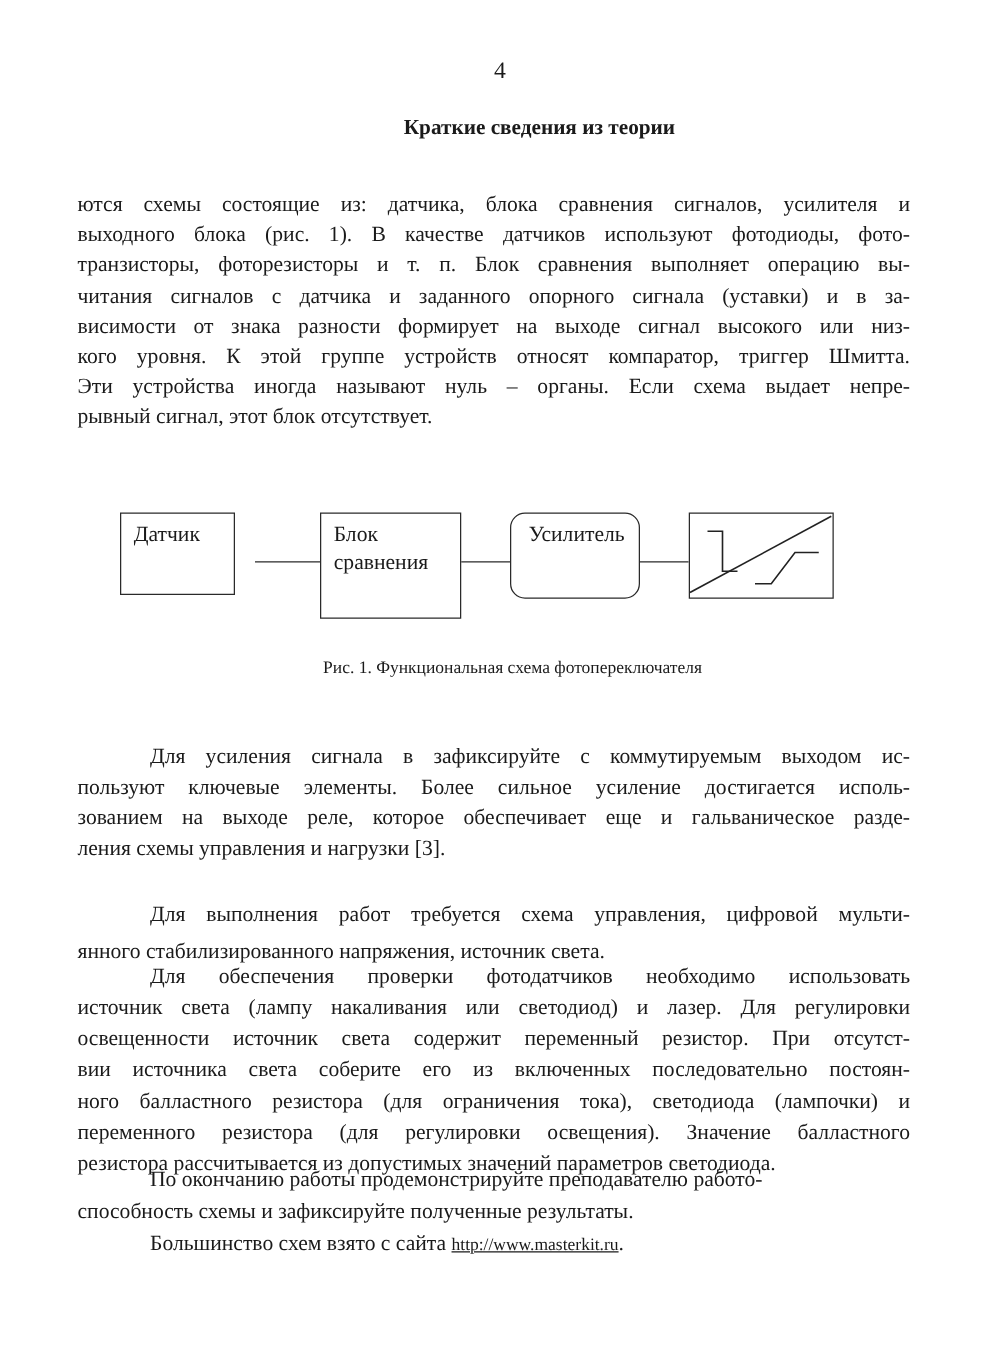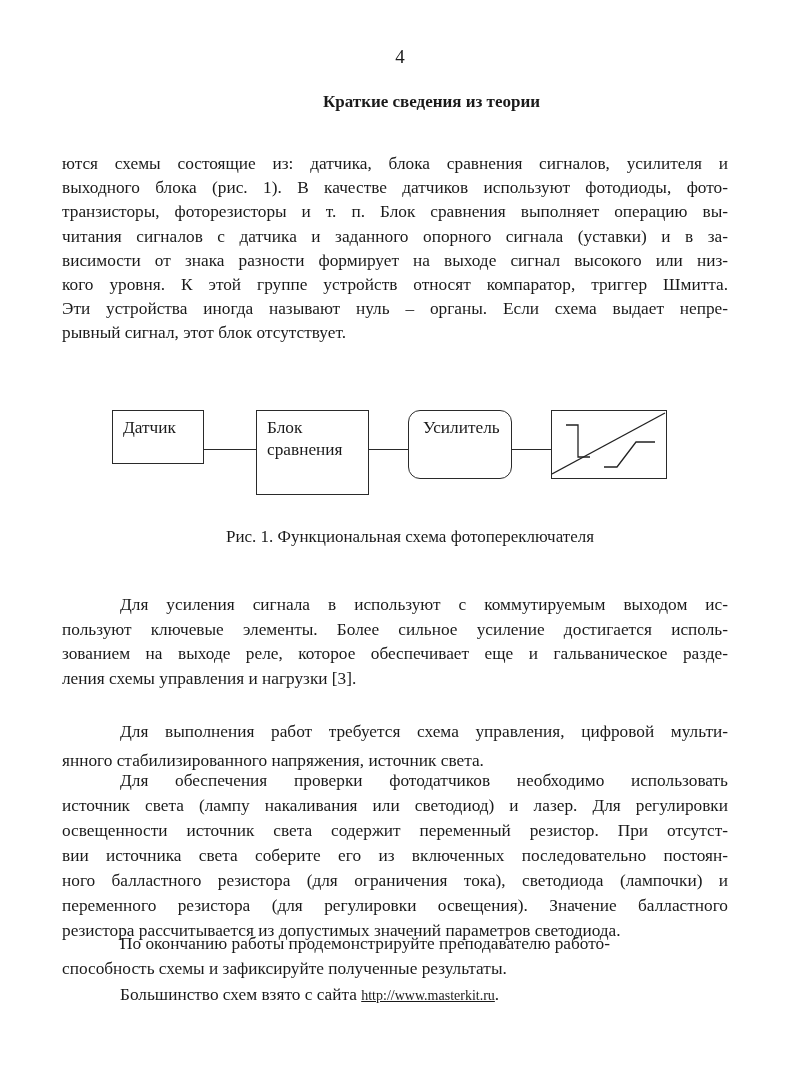--- a/index.html
+++ b/index.html
@@ -29,31 +29,31 @@
   #p4 { top: 768px; line-height: 25px; }
   #p5 { top: 932px; line-height: 24.5px; }
   #p6 { top: 983px; }
   .link { text-decoration: underline; font-size: 14px; margin-top: 21px; }
 
   .diagram { position: absolute; left: 0; top: 0; width: 800px; height: 520px; pointer-events: none; }
   .box {
     position: absolute; border: 1.2px solid #2a2a2a; background: #fff; box-sizing: border-box;
     font-size: 17.3px; line-height: 22px; padding: 6px 0 0 10px;
   }
-  #box-sensor { left: 112px; top: 410px; width: 92px; height: 54px; }
+  #box-sensor { left: 96px; top: 410px; width: 92px; height: 66px; }
   #box-compare { left: 256px; top: 410px; width: 113px; height: 85px; }
   #box-amp { left: 408px; top: 410px; width: 104px; height: 69px; padding-left: 14px; border-radius: 12px; }
   #box-out { left: 551px; top: 410px; width: 116px; height: 69px; padding: 0; }
   .wire { position: absolute; height: 0; border-top: 1.2px solid #2a2a2a; top: 449px; }
   #wire-1 { left: 204px; width: 52px; }
   #wire-2 { left: 369px; width: 39px; }
   #wire-3 { left: 512px; width: 39px; }
   .caption {
     position: absolute; top: 527px; left: 0; width: 800px; text-align: center;
-    font-size: 17px; padding-left: 20px; box-sizing: border-box;
+    font-size: 14px; padding-left: 20px; box-sizing: border-box;
   }
 </style>
 </head>
 <body>
 
 <div class="page-number">4</div>
 <div class="title">Краткие сведения из теории</div>
 
 <p id="p1" class="para">
   <span class="line">ются схемы состоящие из: датчика, блока сравнения сигналов, усилителя и</span>
@@ -85,21 +85,21 @@
       <line x1="0" y1="63" x2="113" y2="2" stroke="#222" stroke-width="1.3"></line>
       <polyline points="14,14 26,14 26,46 38,46" fill="none" stroke="#222" stroke-width="1.3"></polyline>
       <polyline points="52,56 65,56 84,31 103,31" fill="none" stroke="#222" stroke-width="1.3"></polyline>
     </svg>
   </div>
 </div>
 
 <div class="caption">Рис. 1. Функциональная схема фотопереключателя</div>
 
 <p id="p2" class="para">
-  <span class="line indent">Для усиления сигнала  в используют с коммутируемым выходом ис-</span>
+  <span class="line indent">Для усиления сигнала  в зафиксируйте с коммутируемым выходом ис-</span>
   <span class="line">пользуют  ключевые элементы. Более сильное усиление достигается исполь-</span>
   <span class="line">зованием на выходе реле, которое обеспечивает еще и гальваническое разде-</span>
   <span class="line last">ления схемы управления и нагрузки [3].</span>
 </p>
 
 <p id="p3" class="para">
   <span class="line indent">Для выполнения работ требуется схема управления, цифровой мульти-</span>
   <span class="line last">янного стабилизированного напряжения,  источник света.</span>
 </p>
 

